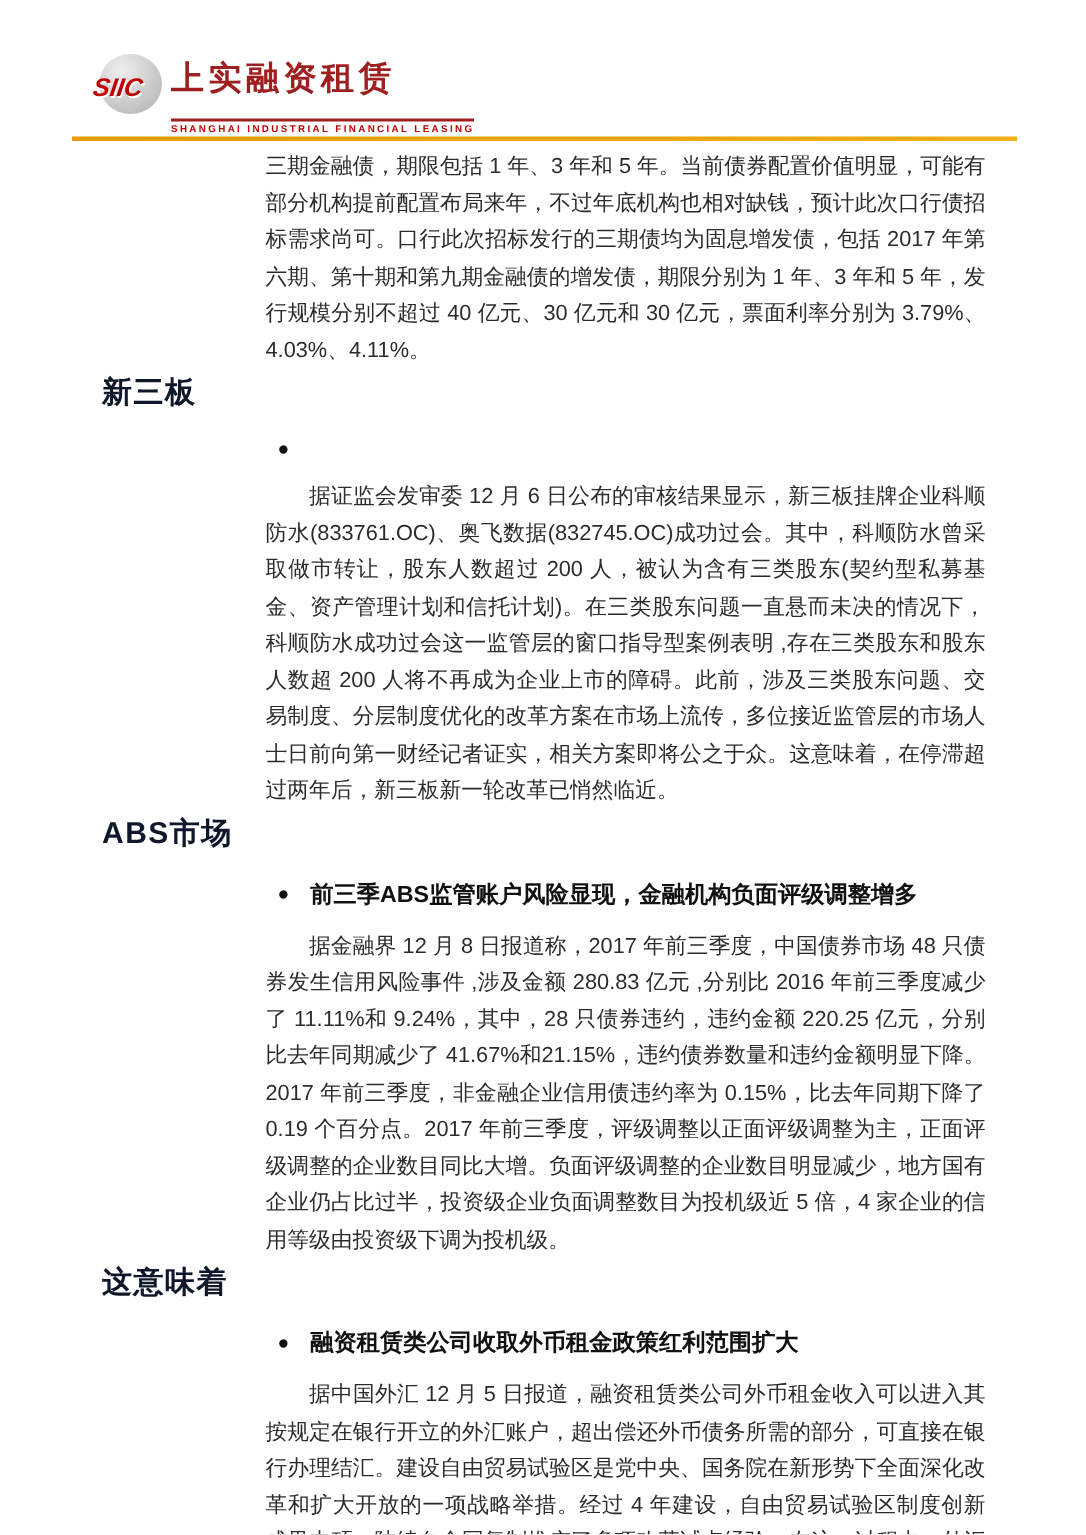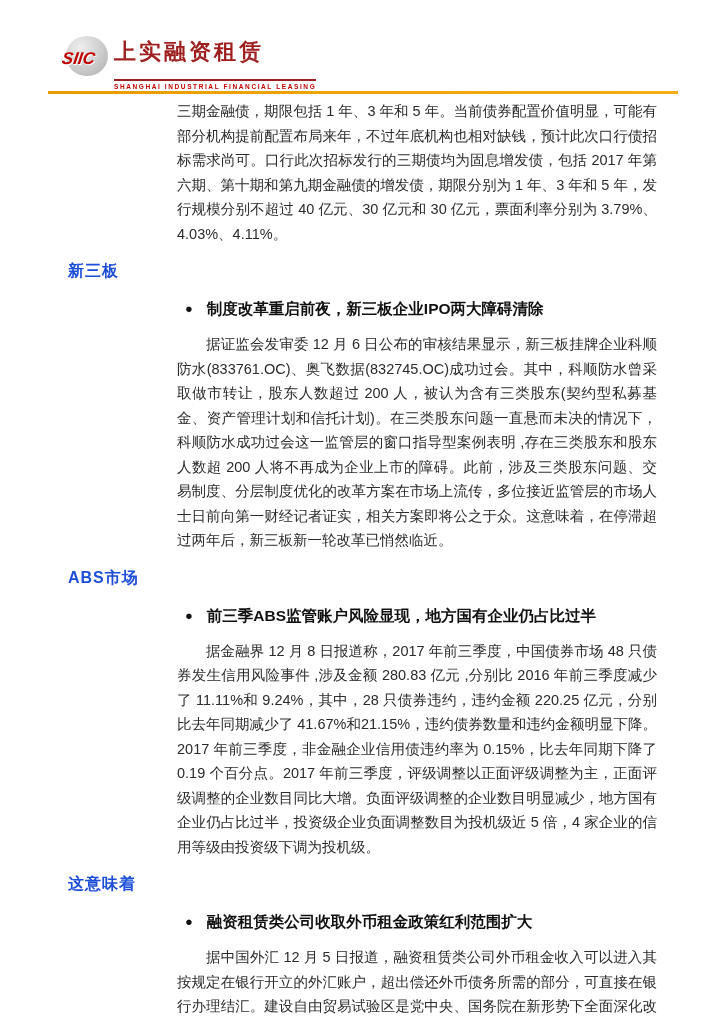--- a/index.html
+++ b/index.html
@@ -39,21 +39,21 @@
   }
   
   .content { position:absolute; left:68px; top:99px; width:589px; color:#2b2b2b; }
   .body-para, .intro-para {
     margin-left:109px; width:480px;
     font-size:14.5px; line-height:24.5px; text-align:justify; color:#2b2b2b;
   }
   .intro-para { text-indent:0; }
   .body-para { text-indent:2em; margin-top:12px; }
   .section-heading {
-    font-size:16px; font-weight:bold; color:#1d4ed8; margin-top:15px; letter-spacing:1px;
+    font-size:20px; font-weight:bold; color:#0f172a; margin-top:2px; letter-spacing:1px;
   }
   .bullet-line {
     margin:17px 0 0 117px; font-weight:bold; font-size:15.5px; color:#111;
     display:flex; align-items:baseline;
   }
   .bullet-glyph { margin-right:14px; font-size:13px; transform:translateY(-1px); }
   
   .footer {
     position:absolute; top:948px; left:0; width:724px; text-align:center;
     font-size:13px; font-weight:bold; color:#1a1a1a;
@@ -76,28 +76,27 @@
 
   <div class="gold-rule"></div>
 
   <div class="content">
 
     <p class="intro-para">三期金融债，期限包括 1 年、3 年和 5 年。当前债券配置价值明显，可能有部分机构提前配置布局来年，不过年底机构也相对缺钱，预计此次口行债招标需求尚可。口行此次招标发行的三期债均为固息增发债，包括 2017 年第六期、第十期和第九期金融债的增发债，期限分别为 1 年、3 年和 5 年，发行规模分别不超过 40 亿元、30 亿元和 30 亿元，票面利率分别为 3.79%、4.03%、4.11%。</p>
 
     <div class="section-heading">新三板</div>
     <div class="bullet-line">
       <span class="bullet-glyph">●</span>
-      <span>制度改革重启前夜，新三板企业IPO两大障碍清除</span>
     </div>
     <p class="body-para">据证监会发审委 12 月 6 日公布的审核结果显示，新三板挂牌企业科顺防水(833761.OC)、奥飞数据(832745.OC)成功过会。其中，科顺防水曾采取做市转让，股东人数超过 200 人，被认为含有三类股东(契约型私募基金、资产管理计划和信托计划)。在三类股东问题一直悬而未决的情况下，科顺防水成功过会这一监管层的窗口指导型案例表明 ,存在三类股东和股东人数超 200 人将不再成为企业上市的障碍。此前，涉及三类股东问题、交易制度、分层制度优化的改革方案在市场上流传，多位接近监管层的市场人士日前向第一财经记者证实，相关方案即将公之于众。这意味着，在停滞超过两年后，新三板新一轮改革已悄然临近。</p>
 
     <div class="section-heading">ABS市场</div>
     <div class="bullet-line">
       <span class="bullet-glyph">●</span>
-      <span>前三季ABS监管账户风险显现，地方国有企业仍占比过半</span>
+      <span>前三季ABS监管账户风险显现，金融机构负面评级调整增多</span>
     </div>
     <p class="body-para">据金融界 12 月 8 日报道称，2017 年前三季度，中国债券市场 48 只债券发生信用风险事件 ,涉及金额 280.83 亿元 ,分别比 2016 年前三季度减少了 11.11%和 9.24%，其中，28 只债券违约，违约金额 220.25 亿元，分别比去年同期减少了 41.67%和21.15%，违约债券数量和违约金额明显下降。2017 年前三季度，非金融企业信用债违约率为 0.15%，比去年同期下降了 0.19 个百分点。2017 年前三季度，评级调整以正面评级调整为主，正面评级调整的企业数目同比大增。负面评级调整的企业数目明显减少，地方国有企业仍占比过半，投资级企业负面调整数目为投机级近 5 倍，4 家企业的信用等级由投资级下调为投机级。</p>
 
     <div class="section-heading">这意味着</div>
     <div class="bullet-line">
       <span class="bullet-glyph">●</span>
       <span>融资租赁类公司收取外币租金政策红利范围扩大</span>
     </div>
     <p class="body-para">据中国外汇 12 月 5 日报道，融资租赁类公司外币租金收入可以进入其按规定在银行开立的外汇账户，超出偿还外币债务所需的部分，可直接在银行办理结汇。建设自由贸易试验区是党中央、国务院在新形势下全面深化改革和扩大开放的一项战略举措。经过 4 年建设，自由贸易试验区制度创新成果丰硕，陆续向全国复制推广了多项改革试点经验。在这一过程中，外汇局一直积极探索创新，主动服务国家战略，在自由贸易试验区推出了多项改革创新 ,允许融资租赁类公司收取外币租金就是其中一项。融资租赁类公司收取外币租金政策在全国的推广实施，既是外汇管理部门进一步深化</p>
 

